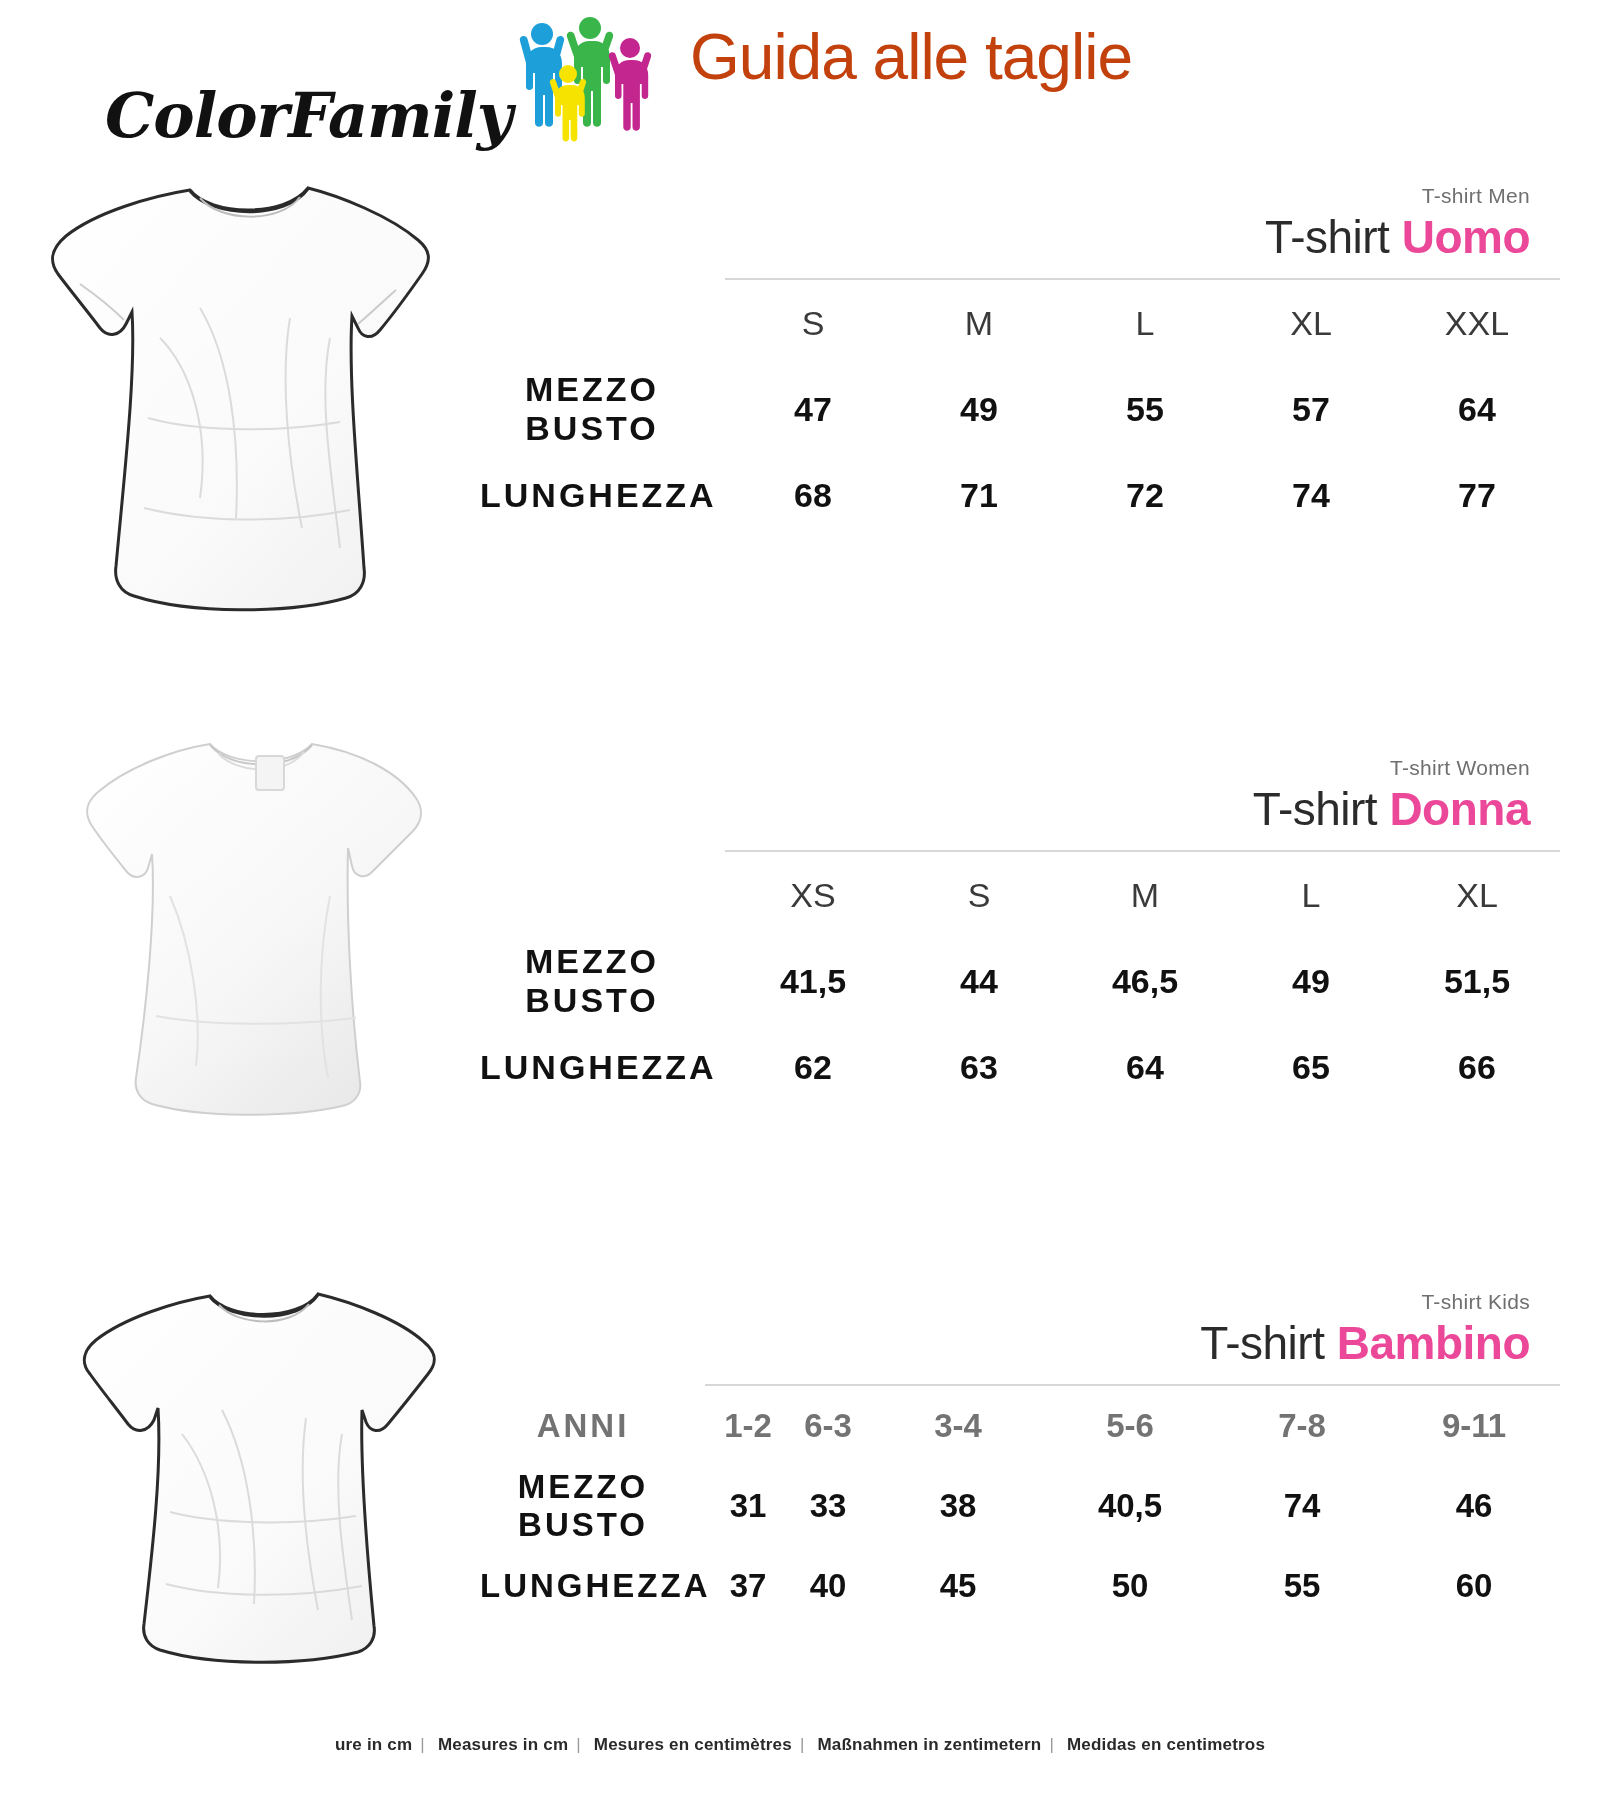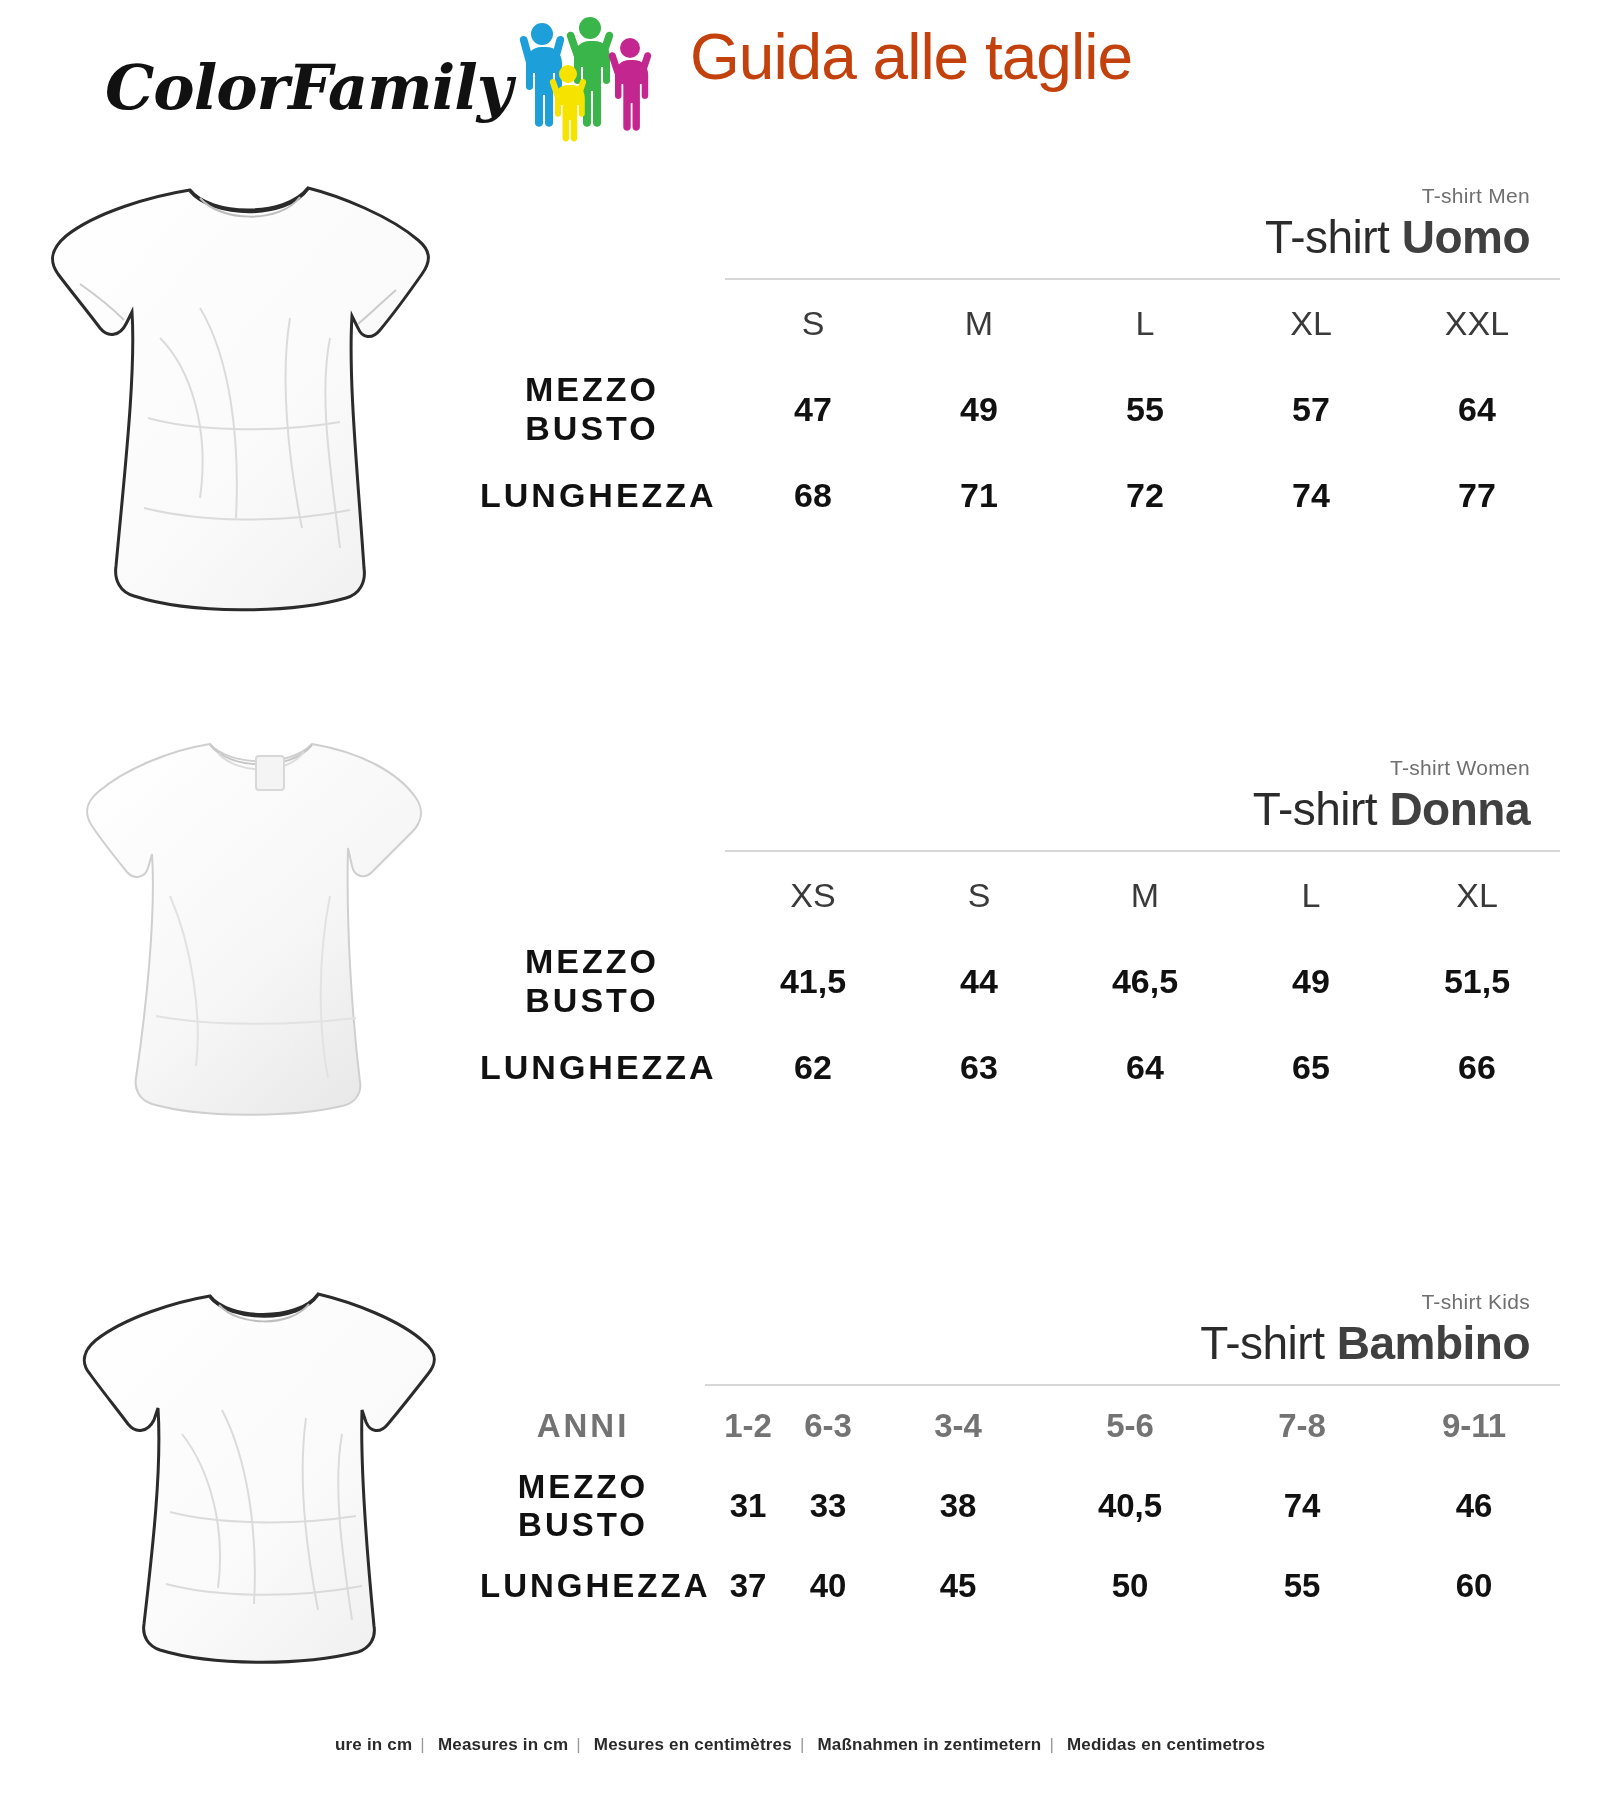--- a/index.html
+++ b/index.html
@@ -20,21 +20,21 @@
   
   .header {
     position: relative;
     height: 150px;
   }
   .logo-block {
     position: absolute;
     left: 105px;
     top: 8px;
     display: flex;
-    align-items: center;
+    align-items: flex-end;
   }
   .logo-text {
     font-family: "DejaVu Serif", serif;
     font-style: italic;
     font-weight: bold;
     font-size: 62px;
     letter-spacing: -1px;
     color: #111;
     line-height: 1;
     padding-top: 20px;
@@ -91,21 +91,21 @@
   }
   .sec-title {
     text-align: right;
     font-size: 46px;
     color: #2b2b2b;
     font-weight: 400;
     padding-right: 30px;
     margin-top: 2px;
     letter-spacing: -0.5px;
   }
-  .sec-title b { font-weight: bold; color: #404040; }
+  .sec-title b { font-weight: bold; color: #ec4899; }
 
   .rule {
     border-top: 2px solid #d7d7d7;
     margin-top: 14px;
   }
   .rule.short { margin-left: 245px; }
   .rule.kids  { margin-left: 225px; }
 
   table.sizes {
     width: 100%;

